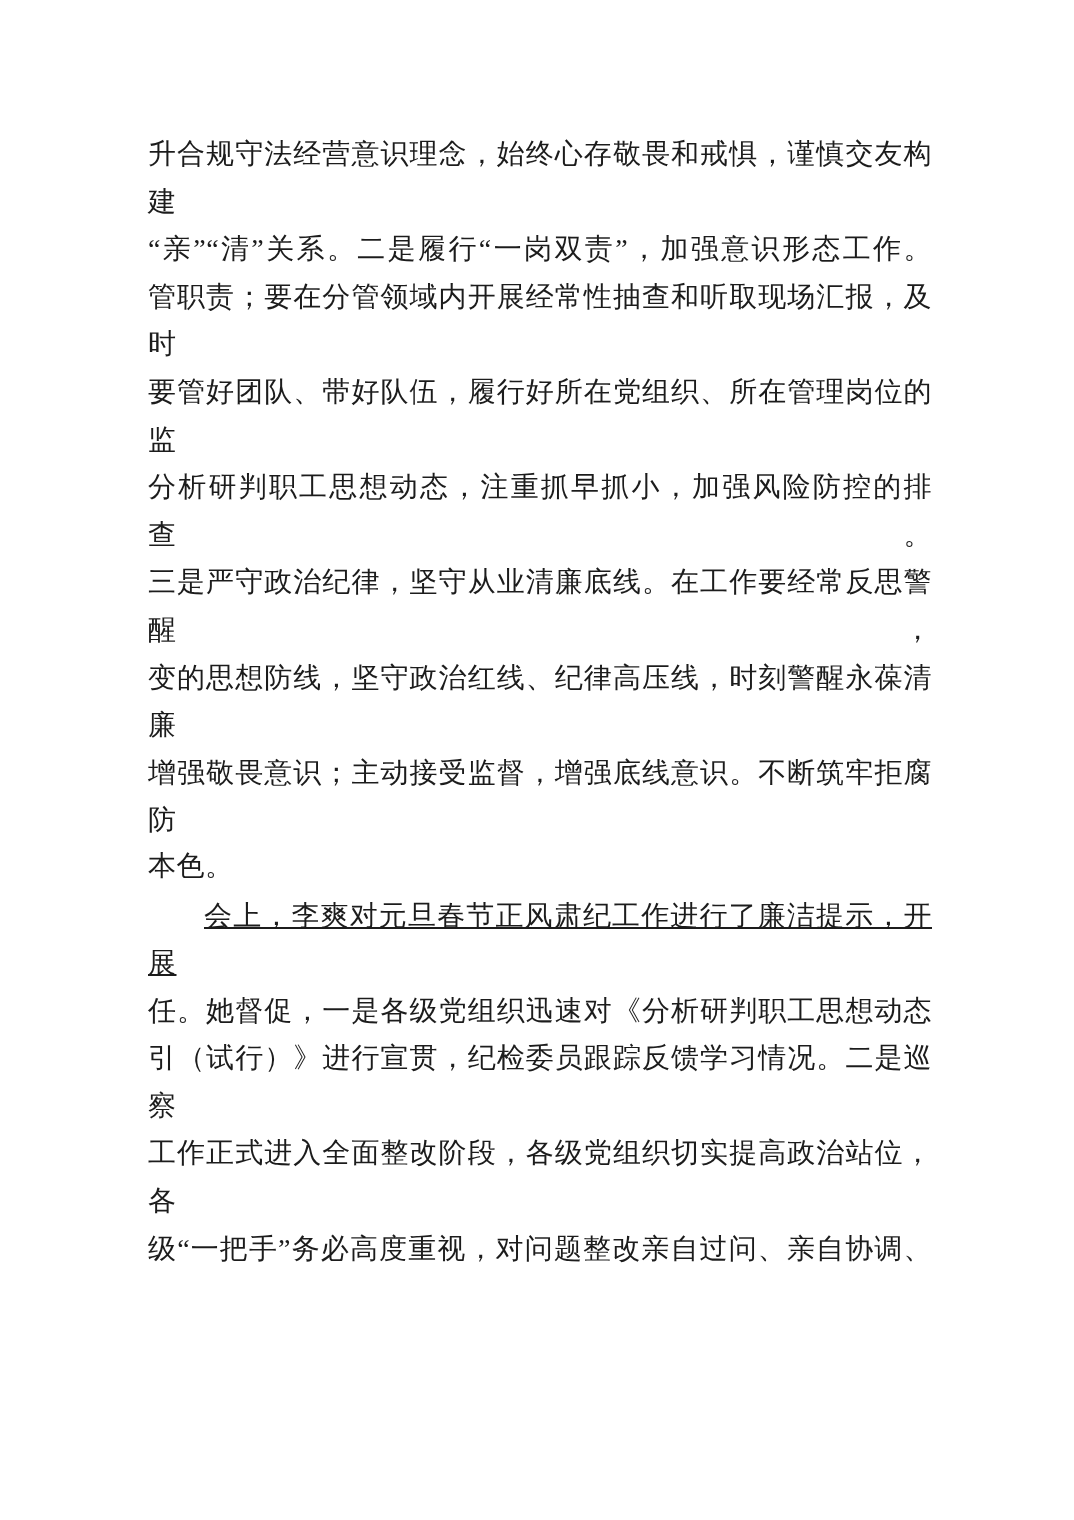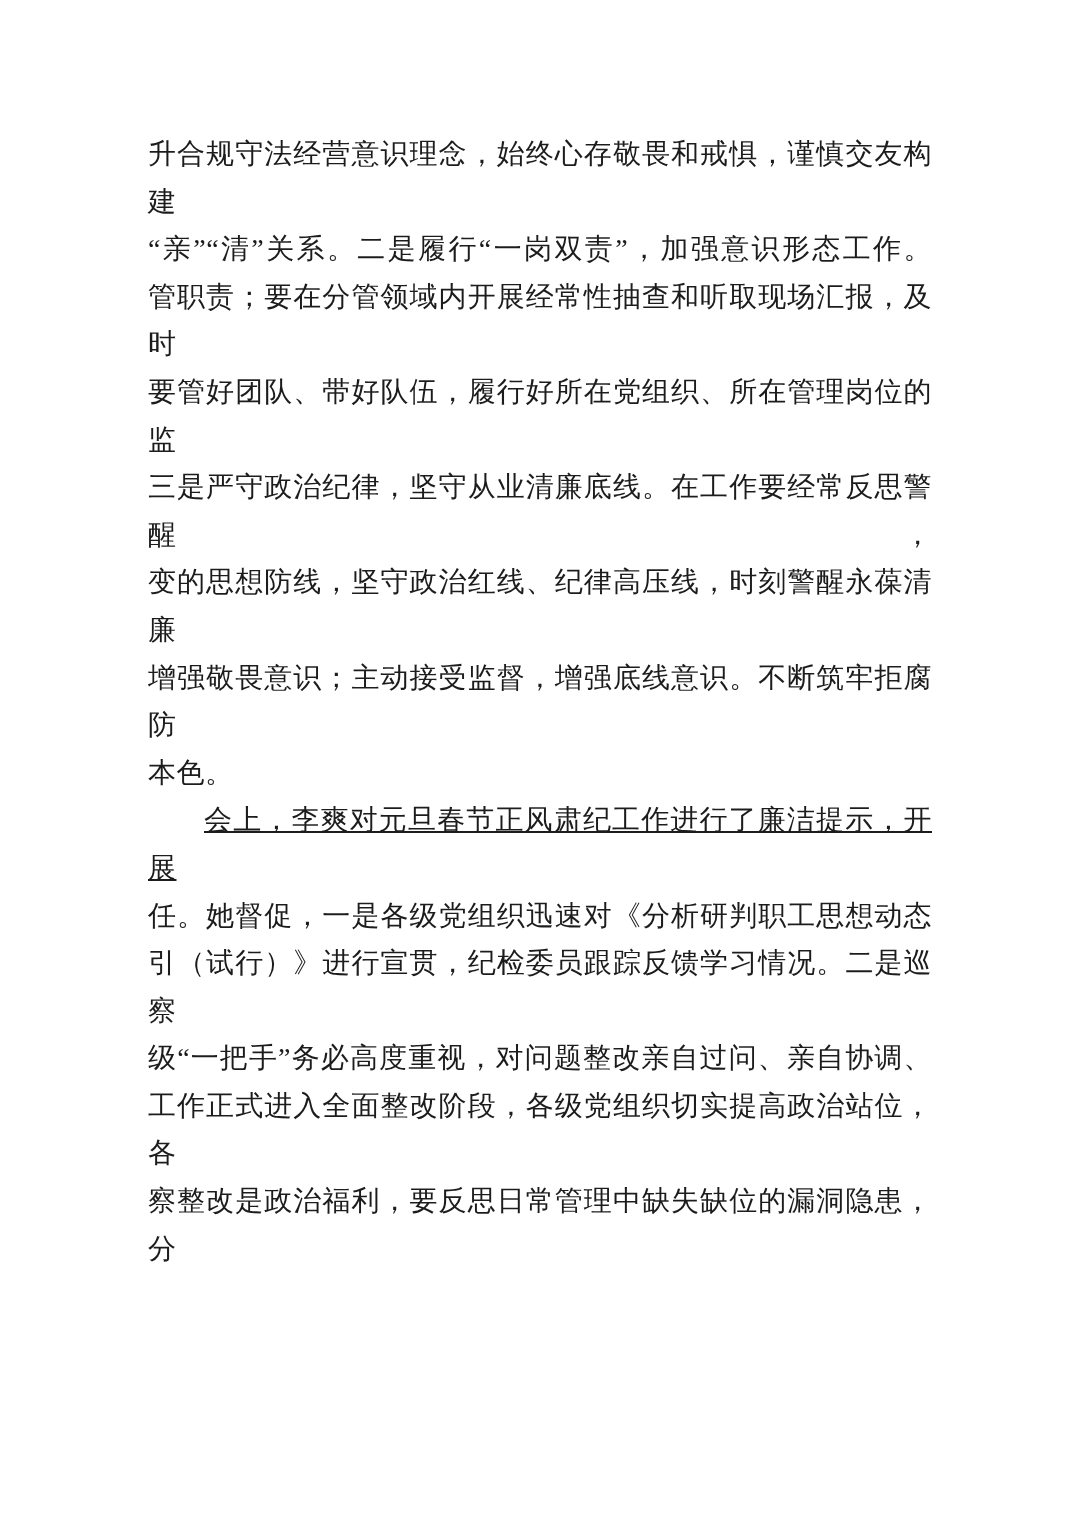--- a/index.html
+++ b/index.html
@@ -28,20 +28,21 @@
     width: 100%;
     text-align: justify;
     text-align-last: justify;
     text-justify: inter-character;
     white-space: normal;
     letter-spacing: 0.5px;
   }
   .line.last {
     text-align: left;
     text-align-last: left;
+    font-family: Liberation Mono, monospace;
   }
   .line.indent {
     text-indent: 2em;
     text-decoration: underline;
   }
   .page-footer {
     position: absolute;
     left: 0;
     top: 1400px;
     width: 100%;
@@ -53,25 +54,26 @@
 </style>
 </head>
 <body>
 
 <div class="page">
   <div class="text-block">
       <div class="line">升合规守法经营意识理念，始终心存敬畏和戒惧，谨慎交友构建</div>
       <div class="line">“亲”“清”关系。二是履行“一岗双责”，加强意识形态工作。</div>
       <div class="line">管职责；要在分管领域内开展经常性抽查和听取现场汇报，及时</div>
       <div class="line">要管好团队、带好队伍，履行好所在党组织、所在管理岗位的监</div>
+      <div class="line">分析研判职工思想动态，注重抓早抓小，加强风险防控的排查。</div>
       <div class="line">三是严守政治纪律，坚守从业清廉底线。在工作要经常反思警醒，</div>
       <div class="line">变的思想防线，坚守政治红线、纪律高压线，时刻警醒永葆清廉</div>
       <div class="line">增强敬畏意识；主动接受监督，增强底线意识。不断筑牢拒腐防</div>
       <div class="line last">本色。</div>
       <div class="line indent">会上，李爽对元旦春节正风肃纪工作进行了廉洁提示，开展</div>
       <div class="line">任。她督促，一是各级党组织迅速对《分析研判职工思想动态</div>
       <div class="line">引（试行）》进行宣贯，纪检委员跟踪反馈学习情况。二是巡察</div>
+      <div class="line">工作正式进入全面整改阶段，各级党组织切实提高政治站位，各</div>
       <div class="line">级“一把手”务必高度重视，对问题整改亲自过问、亲自协调、</div>
-      <div class="line">工作正式进入全面整改阶段，各级党组织切实提高政治站位，各</div>
       <div class="line">察整改是政治福利，要反思日常管理中缺失缺位的漏洞隐患，分</div>
     </div>
   <div class="page-footer">- 51 -</div>
 </div>
 
 </body></html>

